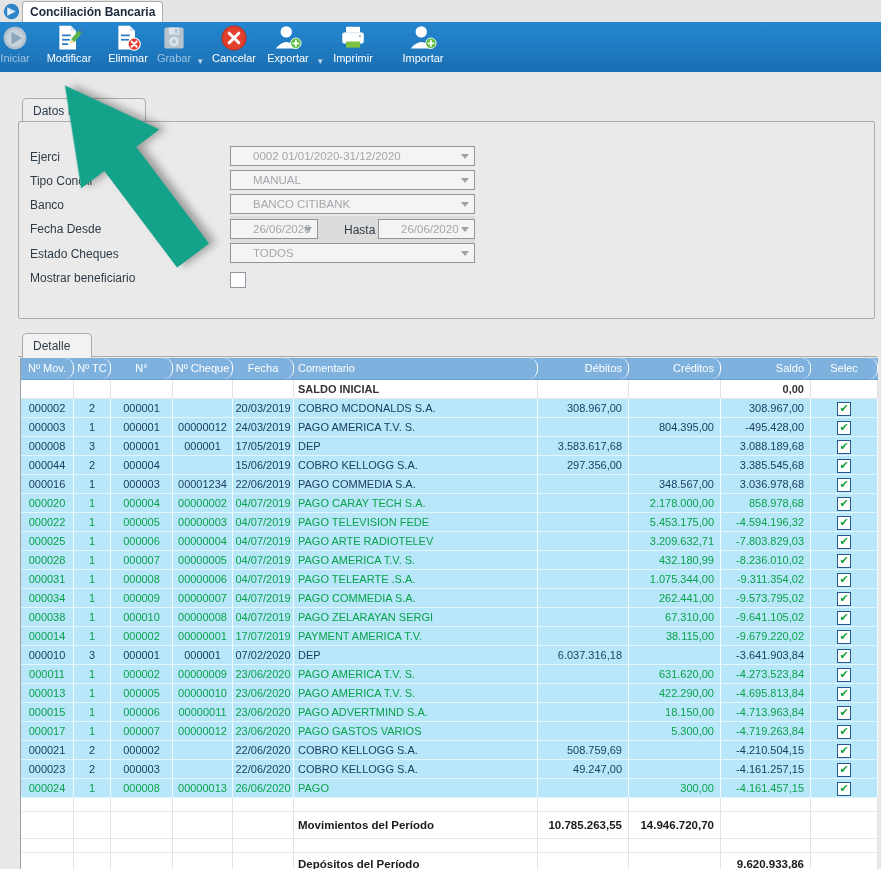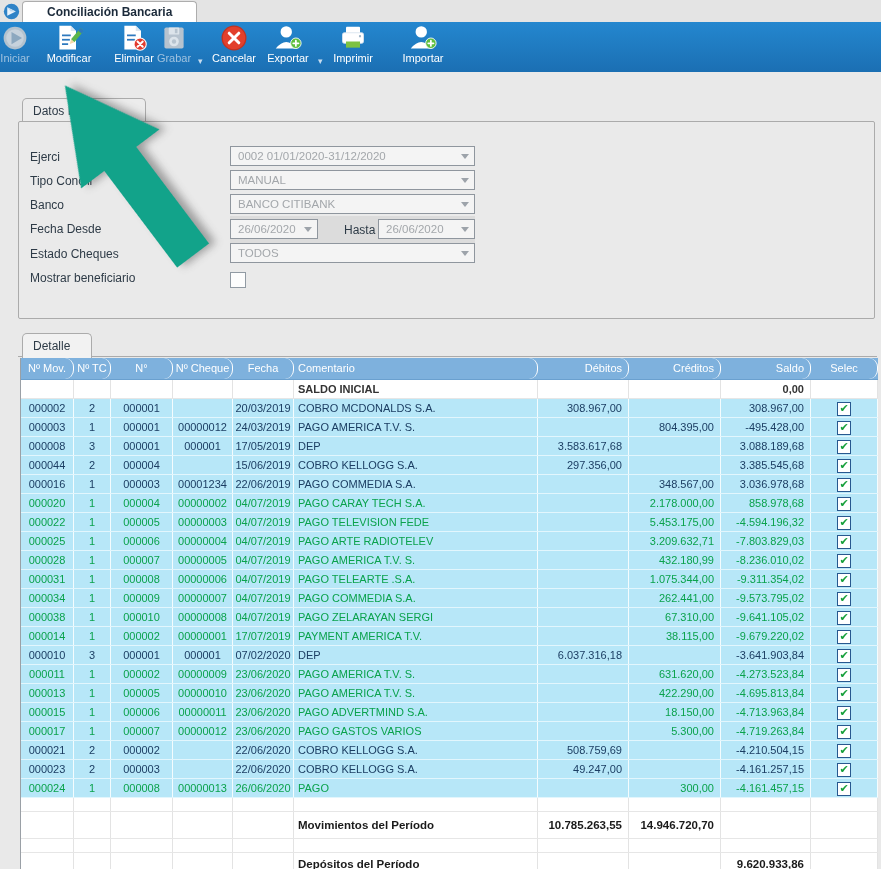--- a/index.html
+++ b/index.html
@@ -6,21 +6,21 @@
   body{width:881px;height:869px;overflow:hidden;background:#E9E9E9;
        font-family:"Liberation Sans","DejaVu Sans",sans-serif;}
   #app{position:relative;width:881px;height:869px;overflow:hidden;}
 
   
   .tabbar{position:absolute;left:0;top:0;width:881px;height:22px;background:#E4E4E4;
           border-bottom:1px solid #CFCFCF;}
   .app-logo{position:absolute;left:3px;top:3px;width:17px;height:17px;}
   .win-tab{position:absolute;left:22px;top:1px;height:20px;background:#FFFFFF;
            border:1px solid #ADADAD;border-bottom:none;border-radius:4px 4px 0 0;
-           padding:0 24px;display:flex;align-items:center;font-size:12px;font-weight:bold;
+           padding:0 7px;display:flex;align-items:center;font-size:12px;font-weight:bold;
            color:#1B2A3A;}
 
   
   .toolbar{position:absolute;left:0;top:22px;width:881px;height:50px;
            background:linear-gradient(#2487CF,#1B6FB3);}
   .tb-btn{position:absolute;top:2px;height:46px;display:flex;flex-direction:column;
           align-items:center;justify-content:flex-start;cursor:pointer;}
   .tb-btn svg{width:28px;height:28px;display:block;}
   .tb-btn .lbl{font-size:11px;color:#FFFFFF;line-height:13px;white-space:nowrap;}
   .tb-btn.disabled .lbl{color:#9FC2DF;}
@@ -30,21 +30,21 @@
   .group-tab{position:absolute;left:22px;top:98px;width:112px;height:24px;
              background:#ECECEC;border:1px solid #ABABAB;border-bottom:none;
              border-radius:5px 5px 0 0;display:flex;align-items:center;
              padding-left:10px;font-size:12px;color:#2E3B47;}
   .group-box{position:absolute;left:18px;top:121px;width:857px;height:198px;
              background:#EAEAEA;border:1px solid #ABABAB;border-radius:2px;box-sizing:border-box;}
   .f-label{position:absolute;left:30px;font-size:12px;color:#2E3B47;}
   .date-band{position:absolute;left:230px;top:216px;width:245px;height:27px;background:#DCDCDC;}
   .combo{position:absolute;left:230px;width:245px;height:20px;background:#F4F4F4;
          border:1px solid #8F969E;box-sizing:border-box;font-size:11.5px;color:#A3A7AB;
-         display:flex;align-items:center;padding-left:7px;cursor:default;}
+         display:flex;align-items:center;padding-left:22px;cursor:default;}
   .combo .arr{position:absolute;right:5px;top:7px;width:0;height:0;
               border-left:4px solid transparent;border-right:4px solid transparent;
               border-top:5px solid #9DA3AA;}
   .chk{position:absolute;left:230px;top:272px;width:14px;height:14px;background:#FDFDFD;
        border:1px solid #919AA3;cursor:pointer;}
 
   
   .big-arrow{position:absolute;left:80px;top:64px;width:98px;height:213px;z-index:60;
              transform:rotate(-37deg);filter:drop-shadow(6px 3px 4px rgba(40,40,40,0.40));
              pointer-events:none;}
@@ -119,21 +119,21 @@
         <rect x="8" y="22" width="7" height="2" fill="#2E79BE"></rect>
         <g transform="rotate(40 23 15)">
           <rect x="21" y="3" width="5" height="17" fill="#5CB54A"></rect>
           <rect x="21" y="3" width="5" height="4" fill="#2E79BE"></rect>
           <path d="M21 20 h5 l-2.5 5 Z" fill="#F5D9A8"></path>
         </g>
       </svg>
       <span class="lbl">Modificar</span>
     </div>
 
-    <div class="tb-btn" style="left:109px;width:50px;">
+    <div class="tb-btn" style="left:103px;width:50px;">
       <svg viewBox="0 0 32 32">
         <path d="M5 2 h13 l6 6 v21 H5 Z" fill="#FFFFFF"></path>
         <path d="M18 2 l6 6 h-6 Z" fill="#D9E6F2"></path>
         <rect x="8" y="12" width="10" height="2" fill="#2E79BE"></rect>
         <rect x="8" y="17" width="9" height="2" fill="#2E79BE"></rect>
         <circle cx="23" cy="23" r="7" fill="#E23B2E" stroke="#FFFFFF" stroke-width="1.2"></circle>
         <path d="M20 20 L26 26 M26 20 L20 26" stroke="#FFFFFF" stroke-width="2.2" stroke-linecap="round"></path>
       </svg>
       <span class="lbl">Eliminar</span>
     </div>

